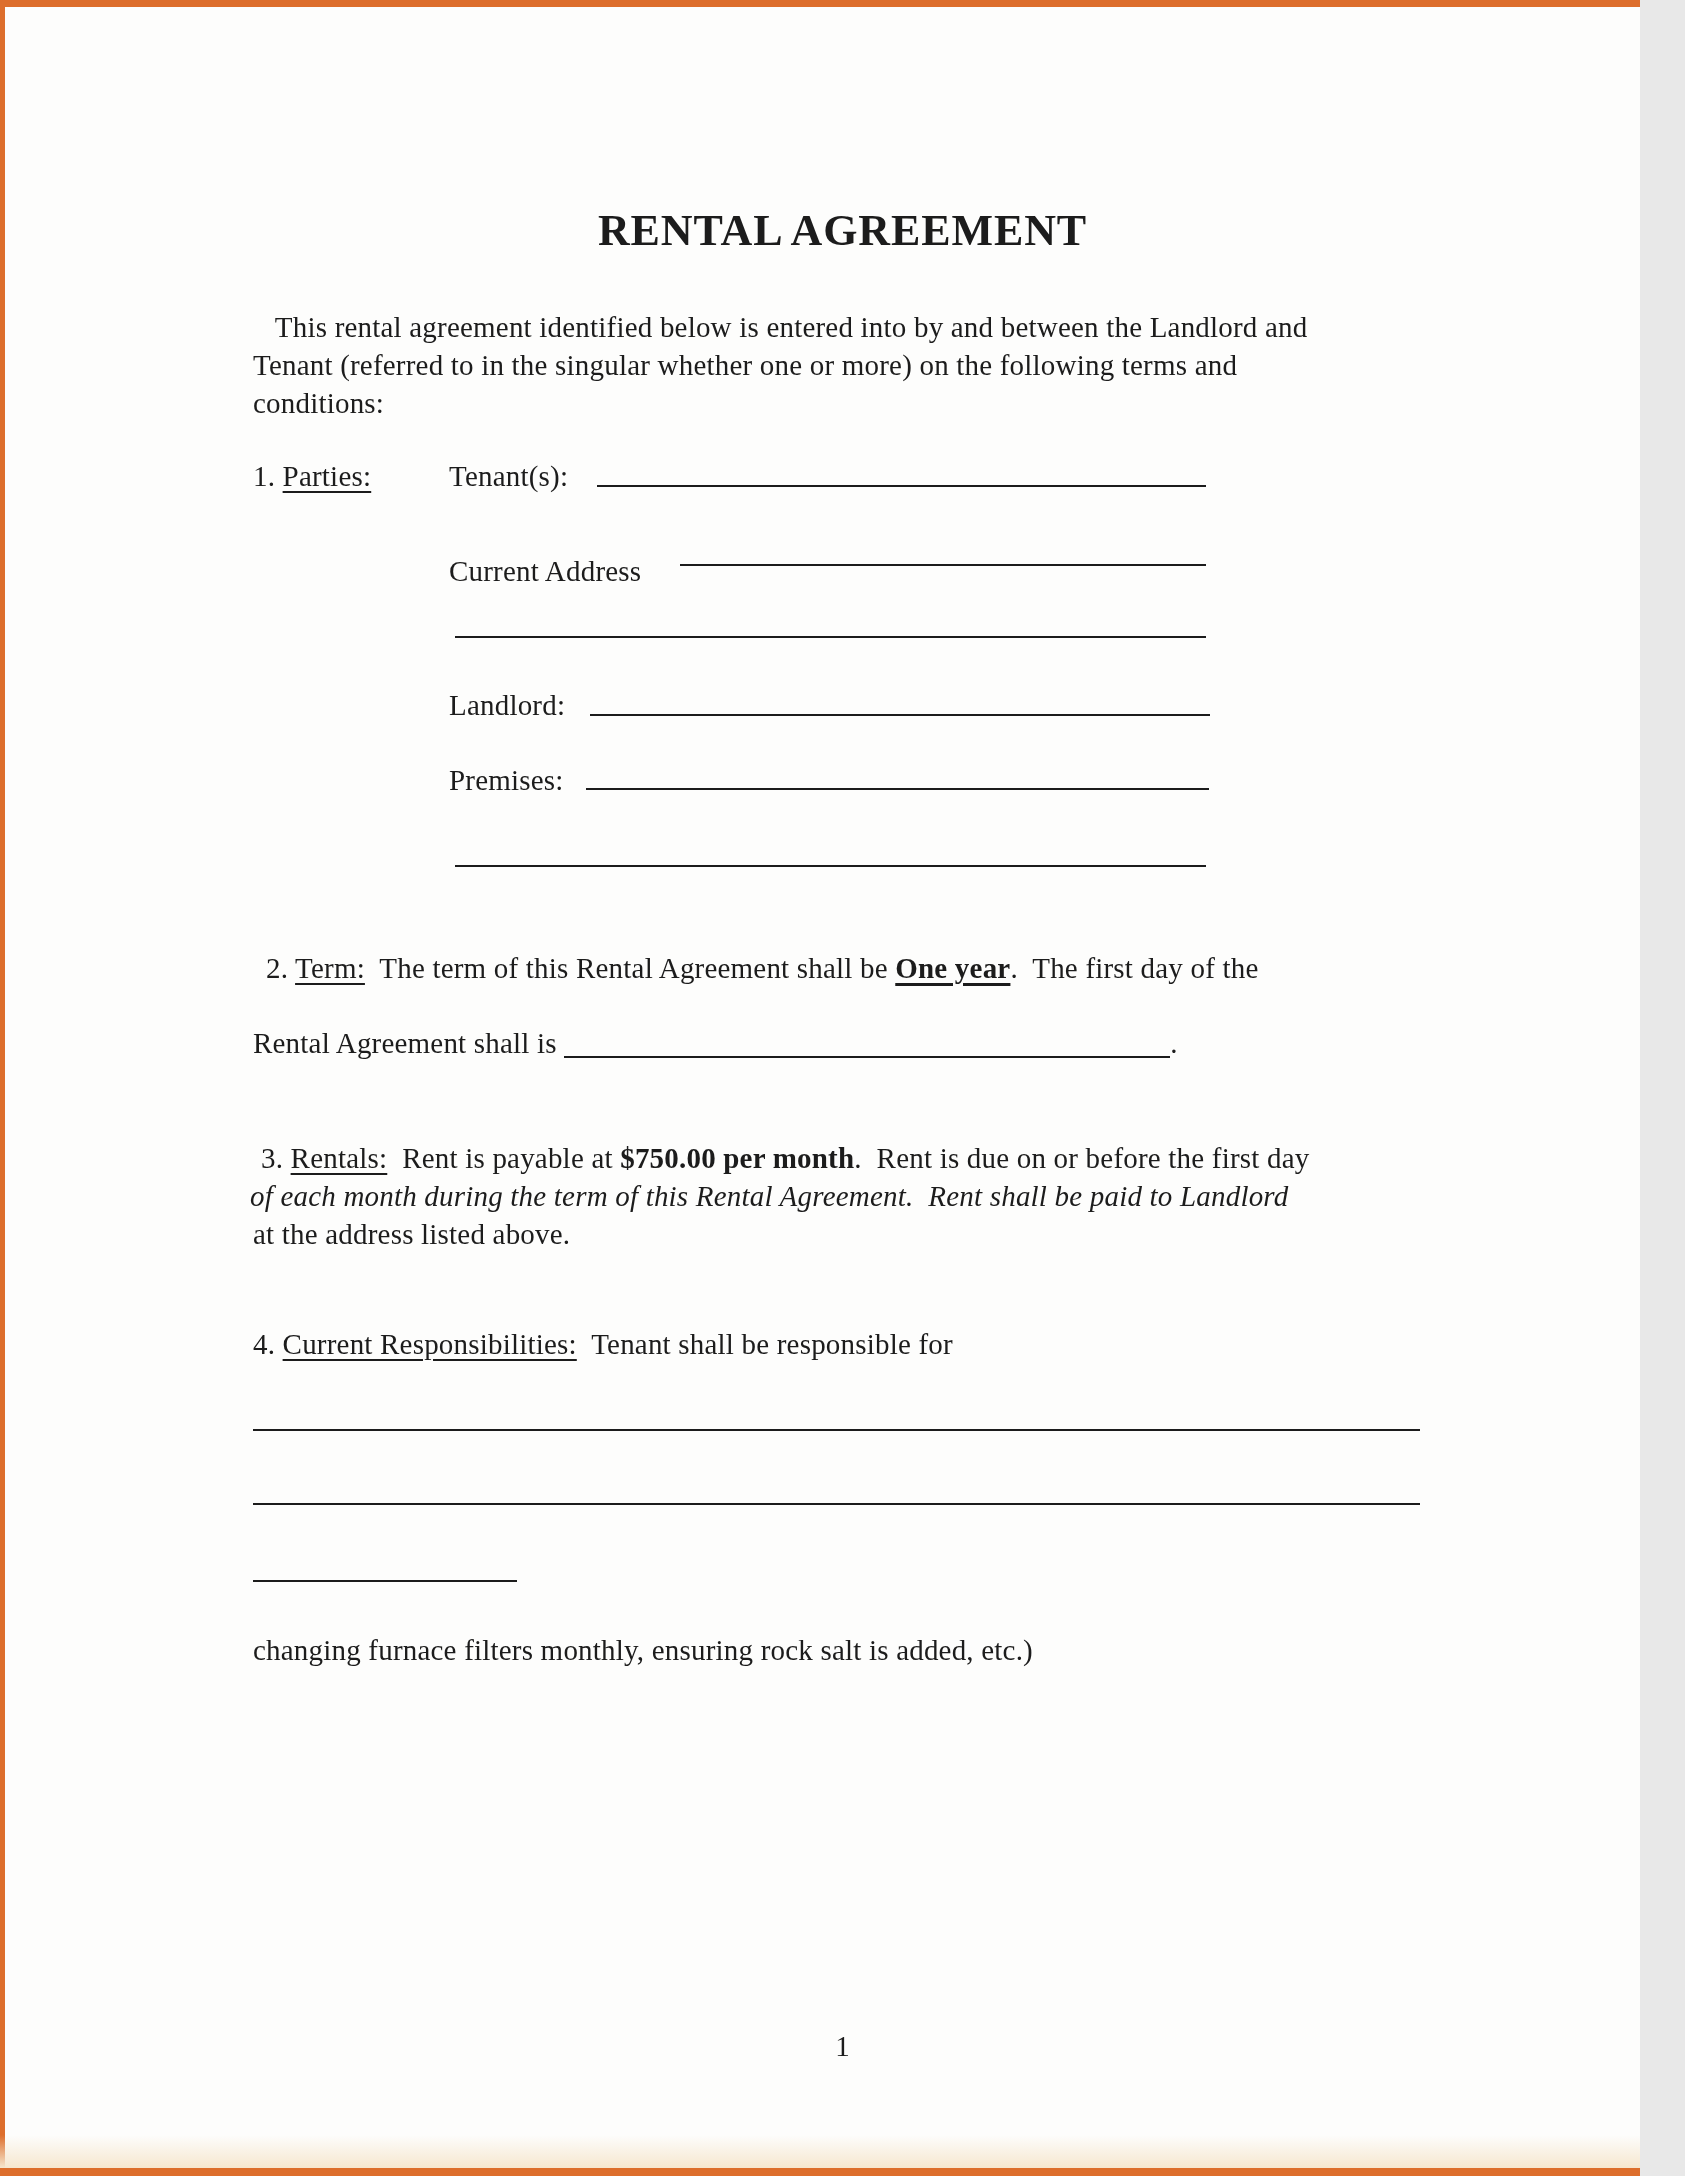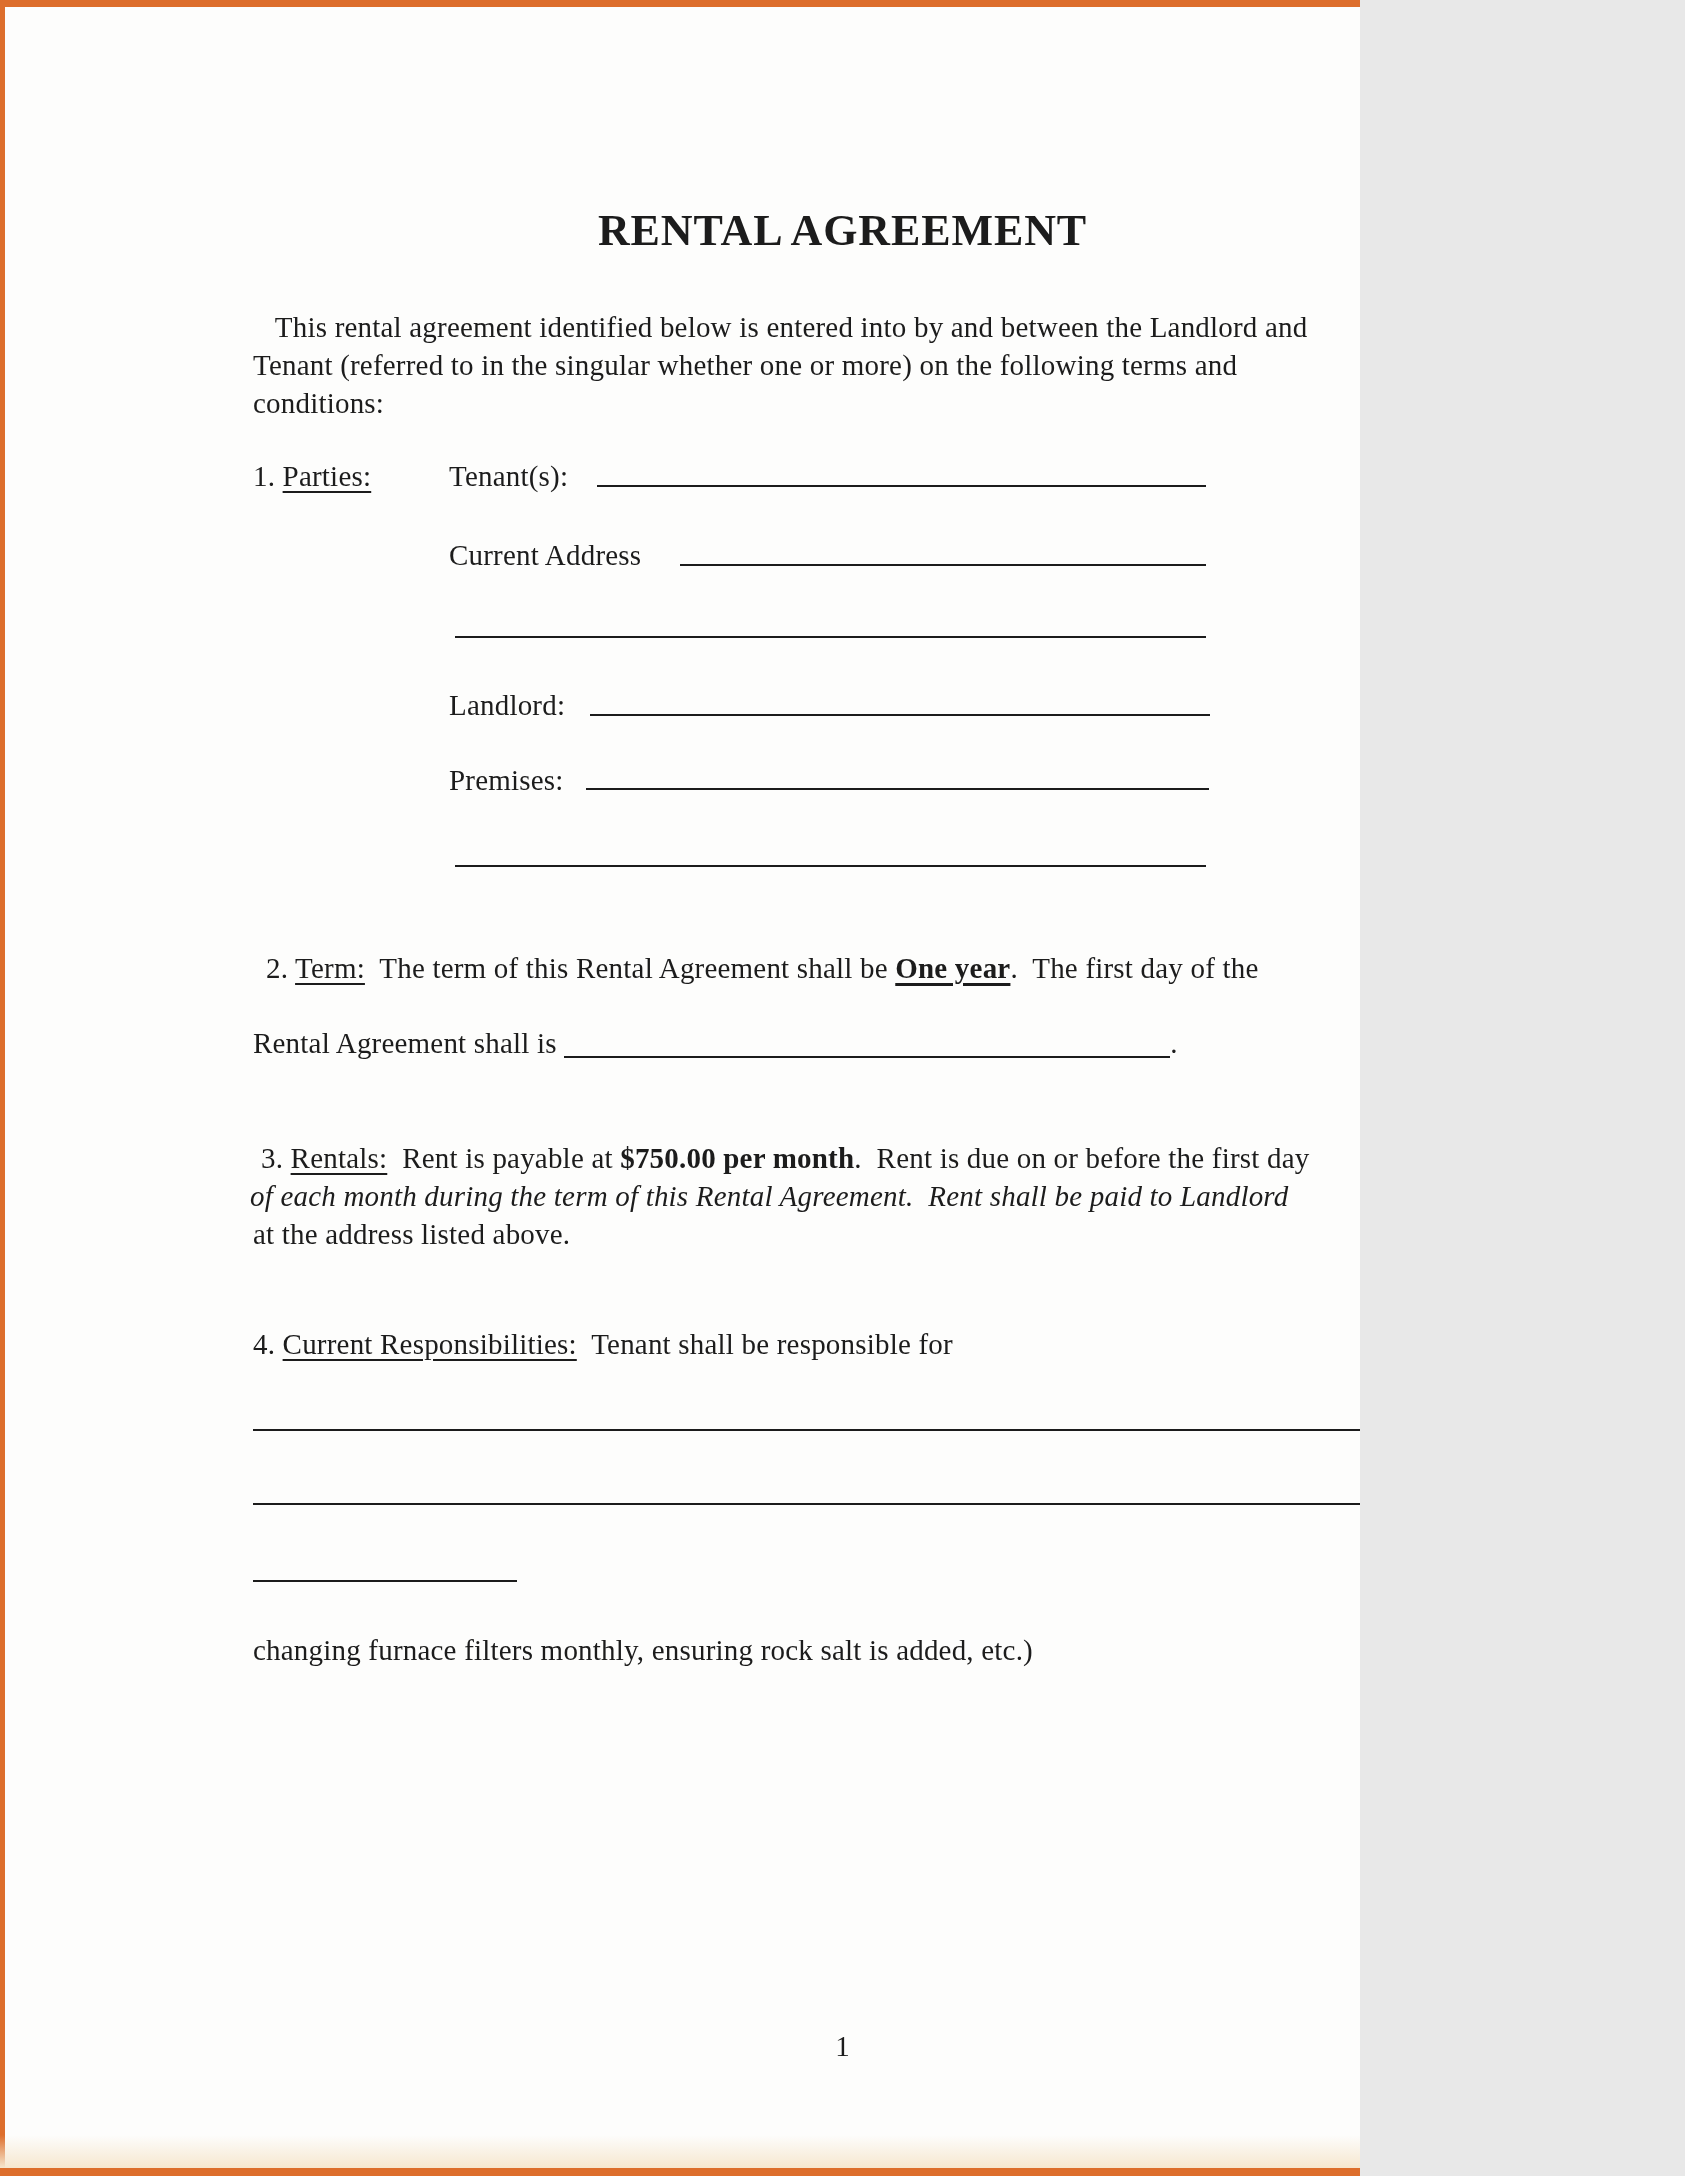--- a/index.html
+++ b/index.html
@@ -1,18 +1,18 @@
 <!DOCTYPE html>
 <html style="font-size:14px"><head>
 <meta charset="utf-8">
 <style>
   html,body{margin:0;padding:0;background:#e8e8e8;}
   .page{
     position:relative;
-    width:1360px;height:2177px;
+    width:1640px;height:2177px;
     background:#fdfdfc;
     font-family:"Liberation Serif","DejaVu Serif",serif;
     color:#1c1c1c;
     overflow:hidden;
   }
   
   .border-top{position:absolute;left:0;top:0;width:1685px;height:7px;background:#dd6e2c;}
   .border-left{position:absolute;left:0;top:0;width:5.3px;height:2177px;background:#dd6e2c;}
   .border-right{position:absolute;left:1681px;top:0;width:4.4px;height:2177px;background:#dd6e2c;}
   .border-bottom{position:absolute;left:0;top:2168px;width:1685px;height:8.8px;background:#dd6e2c;}
@@ -46,21 +46,21 @@
 
   <div class="t" style="left:253px;top:346px;">Tenant (referred to in the singular whether one or more) on the following terms and</div>
   <div class="t" style="left:253px;top:308px;">   This rental agreement identified below is entered into by and between the Landlord and</div>
   <div class="t" style="left:253px;top:384px;">conditions:</div>
 
   <div class="t" style="left:253px;top:457px;"><span>1. </span><span class="u">Parties:</span></div>
 
   <div class="t" style="left:449px;top:457px;">Tenant(s):</div>
   <div class="line" style="left:597px;top:485px;width:609px;"></div>
 
-  <div class="t" style="left:449px;top:536px;">Current Address</div>
+  <div class="t" style="left:449px;top:552px;">Current Address</div>
   <div class="line" style="left:680px;top:564px;width:526px;"></div>
 
   <div class="line" style="left:455px;top:636px;width:751px;"></div>
 
   <div class="t" style="left:449px;top:686px;">Landlord:</div>
   <div class="line" style="left:590px;top:714px;width:620px;"></div>
 
   <div class="t" style="left:449px;top:761px;">Premises:</div>
   <div class="line" style="left:586px;top:788px;width:623px;"></div>
 

